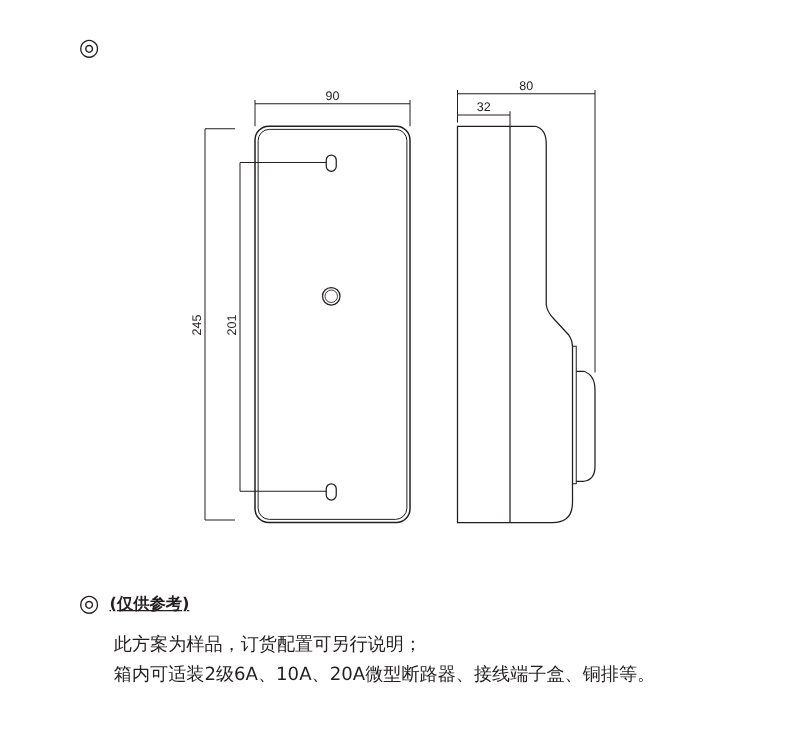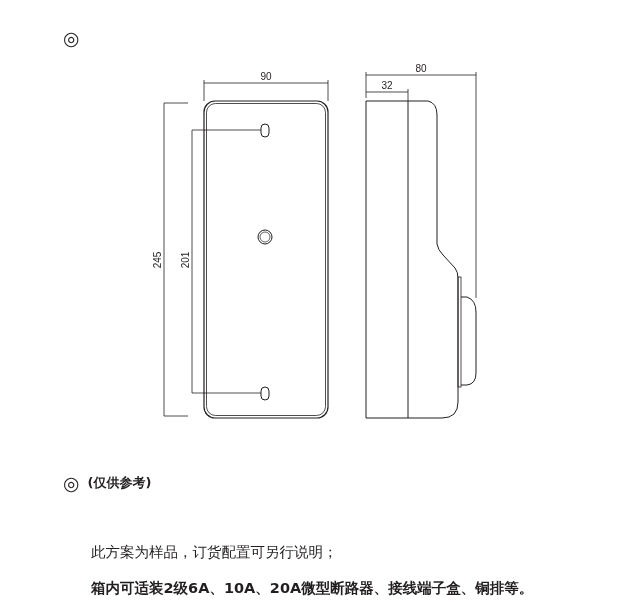--- a/index.html
+++ b/index.html
@@ -1,26 +1,26 @@
 <!DOCTYPE html>
 <html><head>
 <meta charset="utf-8">
 <style>
   html, body { margin: 0; padding: 0; background: #ffffff; }
   body { width: 633px; height: 605px; position: relative; overflow: hidden;
          font-family: "DejaVu Sans", "Liberation Sans", sans-serif; color: #231f20; }
   .heading { position: absolute; display: flex; align-items: center; white-space: nowrap; }
   .heading .bullet { font-size: 19px; font-weight: normal; margin-right: 8px; }
   .heading .title { font-size: 19px; font-weight: bold; letter-spacing: 1px; }
-  .heading .note { font-size: 13px; font-weight: bold; }
+  .heading .note { font-size: 13px; font-weight: bold; text-decoration: underline; }
   #h1 { left: 63px; top: 27px; }
   #h2 { left: 63px; top: 472px; }
-  .body-text { position: absolute; left: 91px; font-size: 14.5px; line-height: 24px; white-space: nowrap; margin-top: 36px; }
+  .body-text { position: absolute; left: 91px; font-size: 14.5px; line-height: 24px; white-space: nowrap; }
   #l1 { top: 504px; }
-  #l2 { top: 540px; font-weight: bold; }
+  #l2 { top: 528px; }
   svg { position: absolute; left: 0; top: 0; }
   .dimtxt { font-family: "Liberation Sans", sans-serif; font-size: 10px; fill: #231f20; }
 </style>
 </head>
 <body>
 
 <div class="heading" id="h1">
   <span class="bullet">◎</span>
 </div>
 

